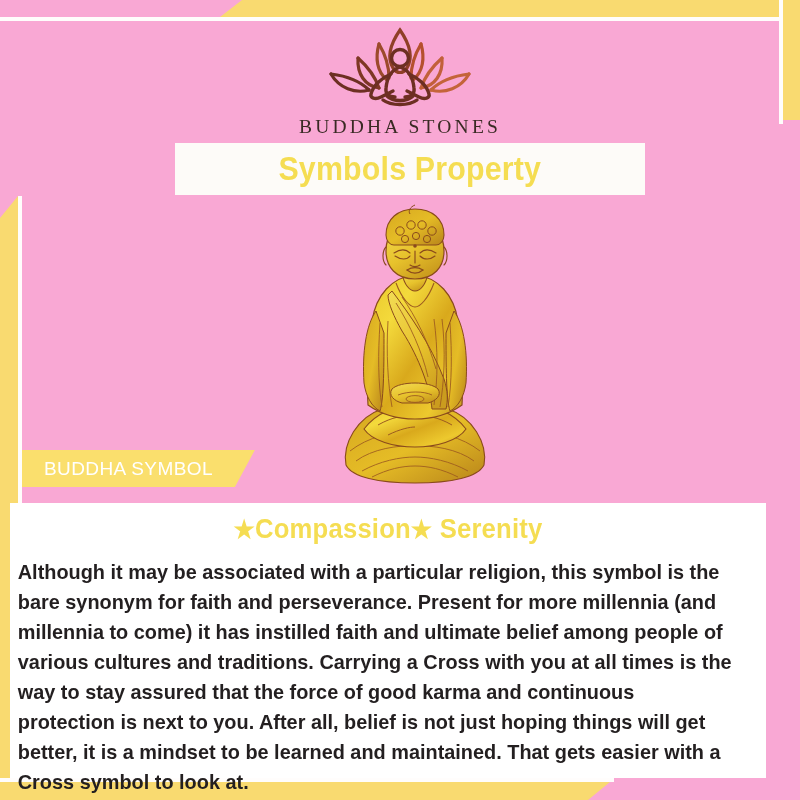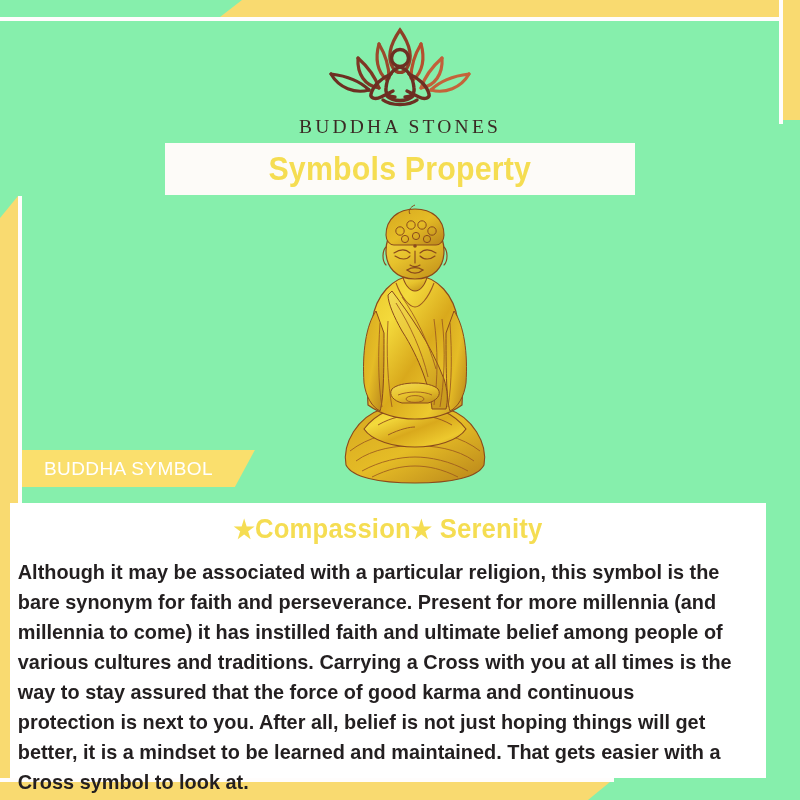--- a/index.html
+++ b/index.html
@@ -11,21 +11,21 @@
     height: 800px;
     overflow: hidden;
     font-family: "Liberation Sans", sans-serif;
     background: #ffffff;
   }
 
   #page {
     position: relative;
     width: 800px;
     height: 800px;
-    background: #86efac;
+    background: #f9a8d4;
     overflow: hidden;
     text-decoration: underline;
   }
 
   
   .band {
     position: absolute;
     background: #f9da70;
   }
   .band-top {
@@ -108,21 +108,21 @@
     font-family: "Liberation Serif", serif;
     font-size: 19.5px;
     letter-spacing: 3.2px;
     color: #3a2a24;
     font-weight: 400;
   }
 
   
   #title-banner {
     position: absolute;
-    left: 165px;
+    left: 175px;
     top: 143px;
     width: 470px;
     height: 52px;
     background: #fdfbf8;
     display: flex;
     align-items: center;
     justify-content: center;
   }
   #title-text {
     font-family: "Liberation Sans Narrow", "Liberation Sans", sans-serif;

